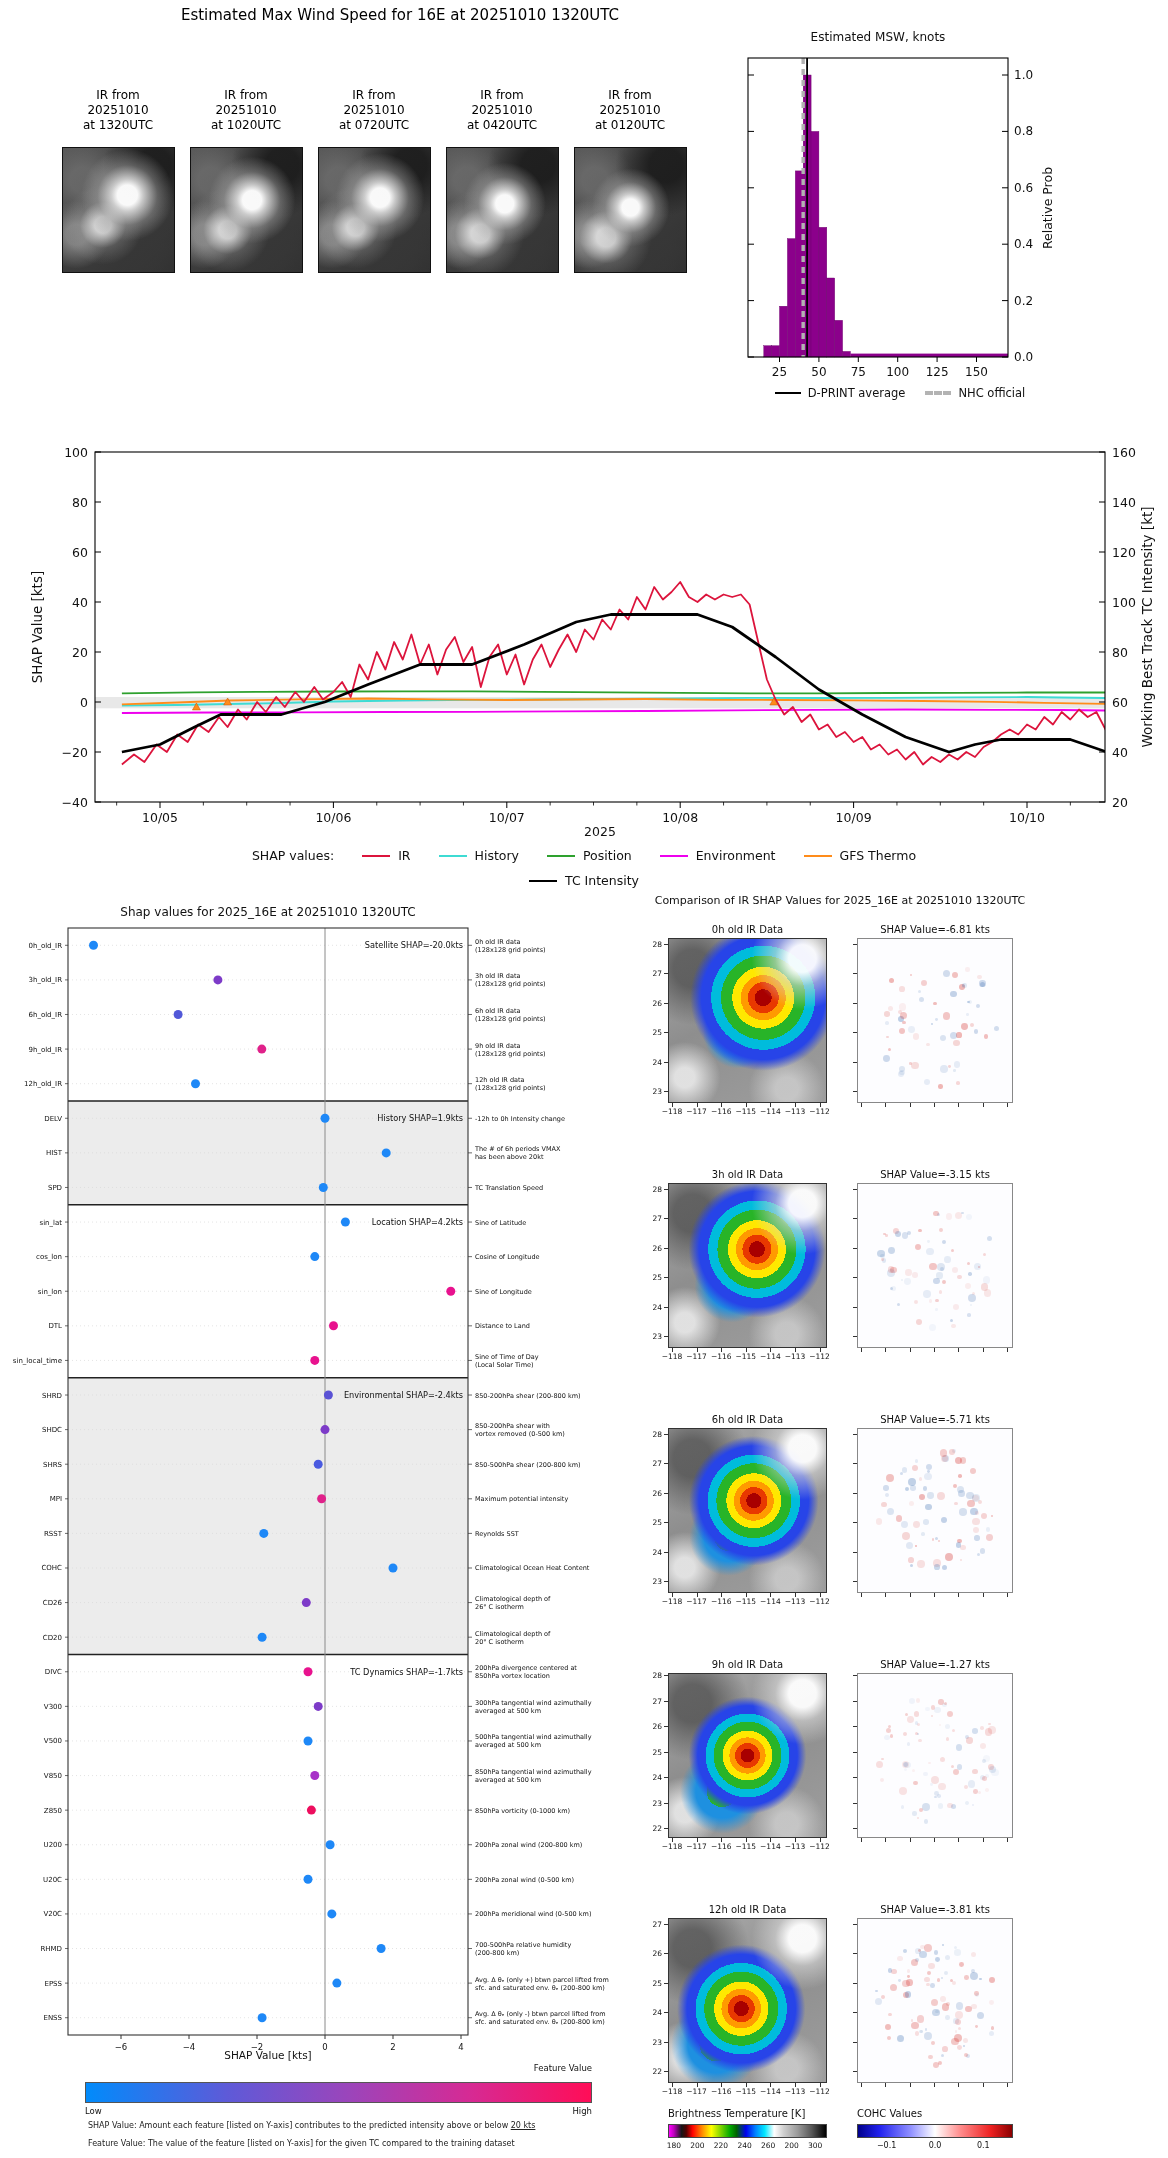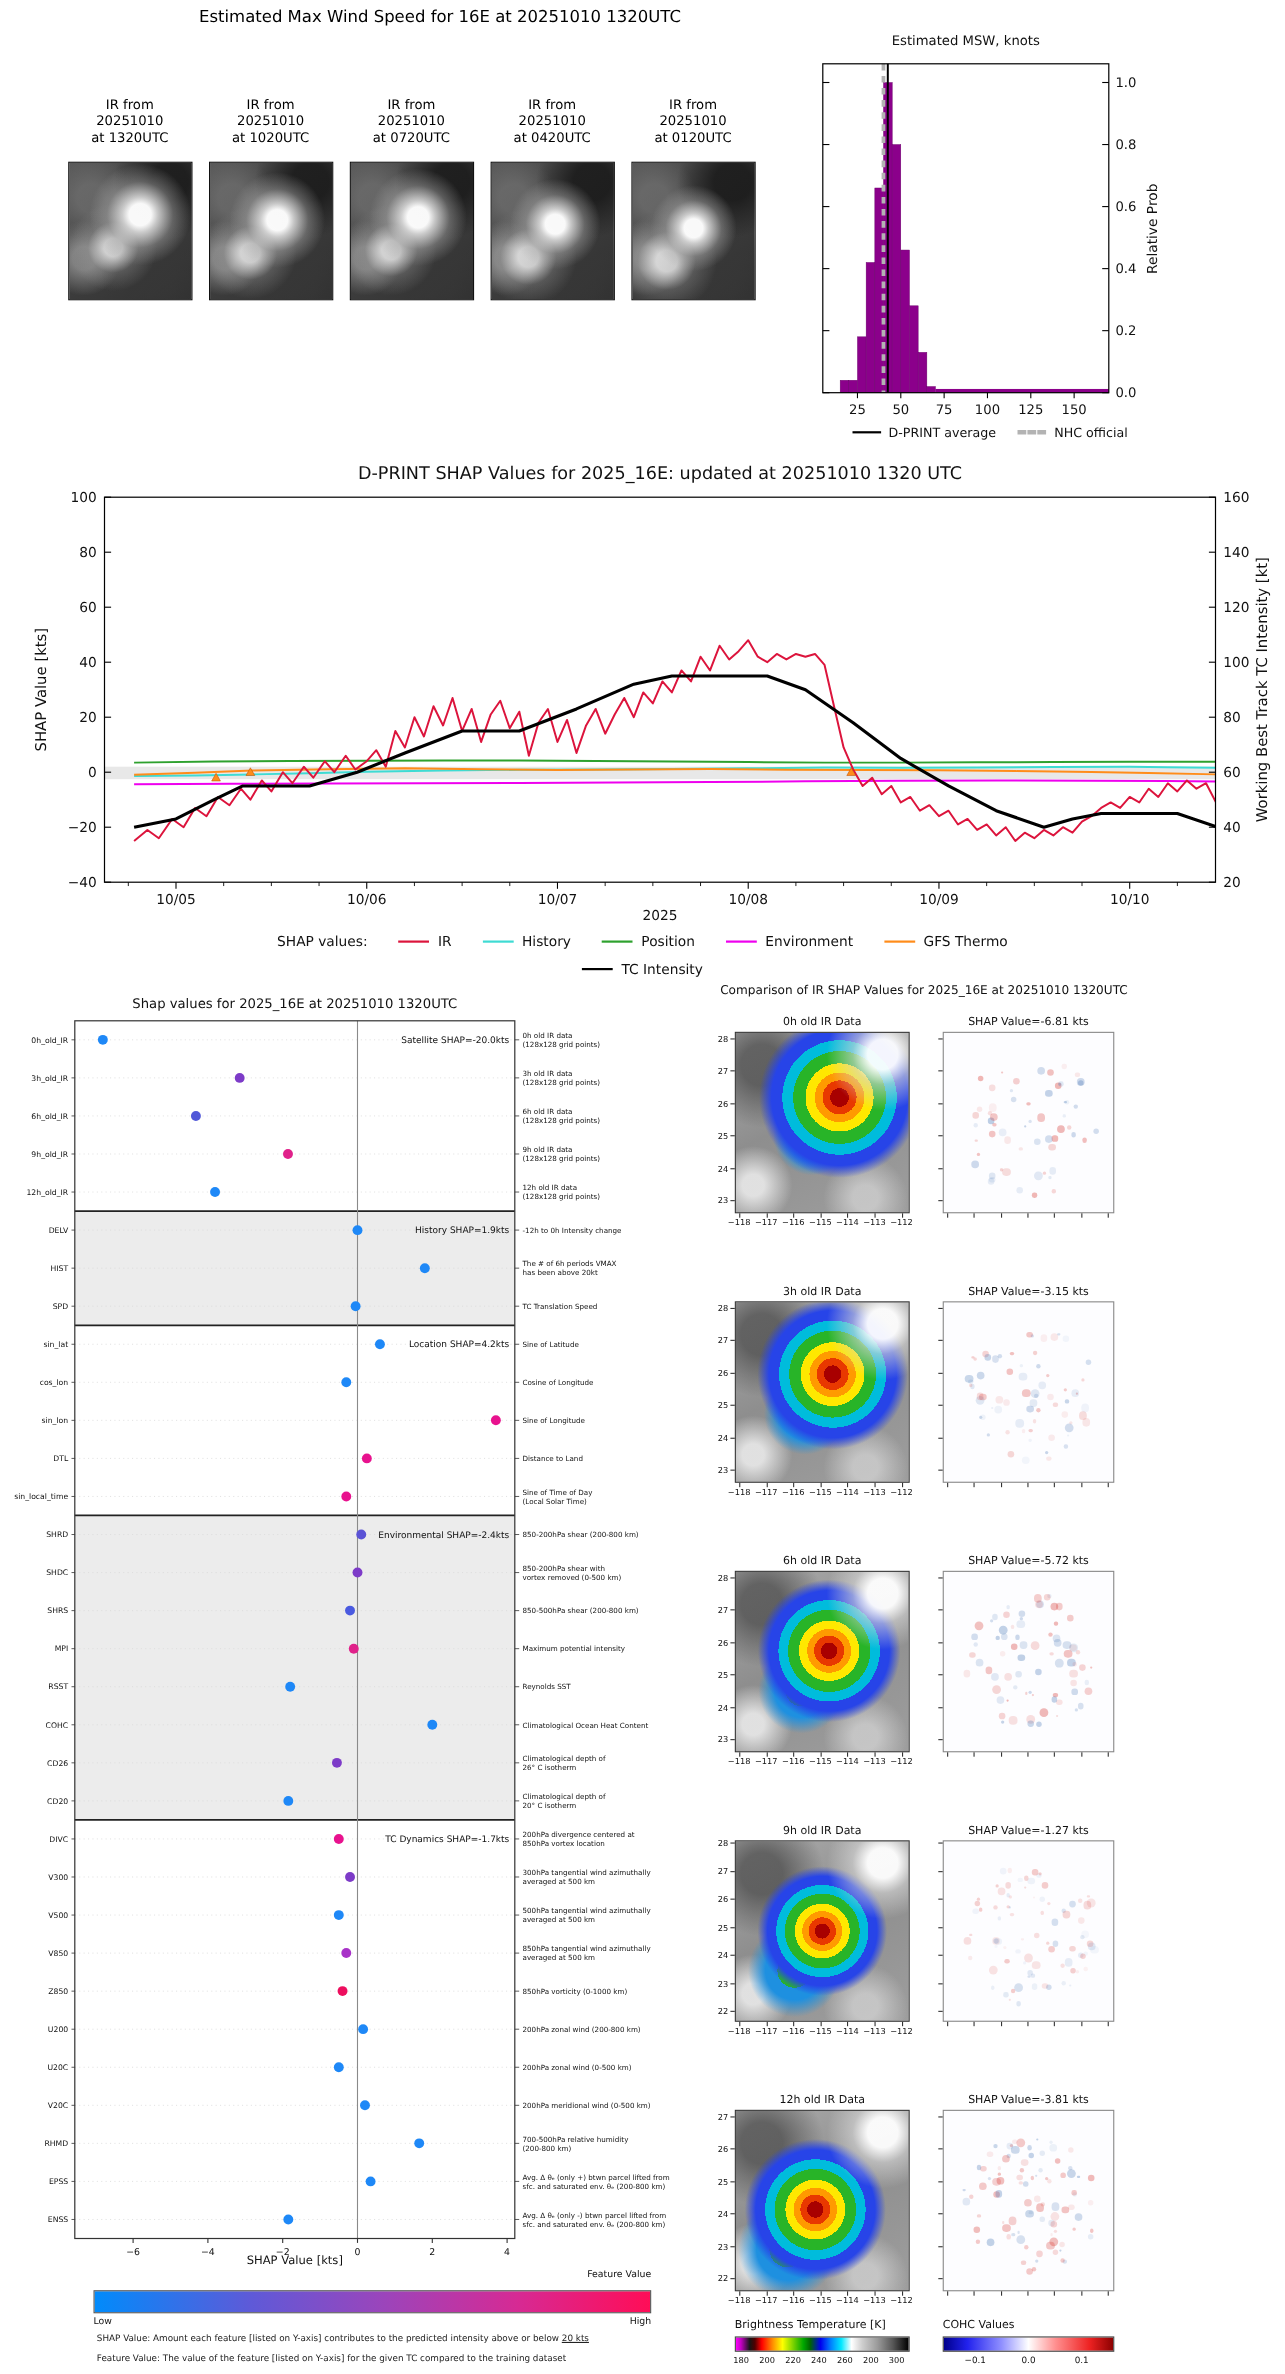--- a/index.html
+++ b/index.html
@@ -154,21 +154,20 @@
     <span class="item">
       <span class="sw-solid"></span>
       <span>D-PRINT average</span>
     </span>
     <span class="item">
       <span class="sw-dash"></span>
       <span>NHC official</span>
     </span>
   </div>
 
-  <div class="abs ts-title">D-PRINT SHAP Values for 2025_16E: updated at 20251010 1320 UTC</div>
   <svg id="ts-svg" style="left:0;top:412px;width:1168px;height:432px" viewBox="0 412 1168 432">
       <defs>
         <clipPath id="tsclip">
           <rect x="95" y="452" width="1010" height="350"></rect>
         </clipPath>
       </defs>
       <rect x="95" y="697" width="1010" height="11.3" fill="#dcdcdc" opacity="0.65"></rect>
       <polyline points="121.9,705.5 177.3,705.0 229.4,704.0 281.4,703.0 333.4,701.5 402.8,700.5 472.1,699.8 541.5,699.5 610.8,699.0 680.2,698.5 749.6,697.8 818.9,698.0 888.3,697.8 957.6,697.3 1027.0,697.0 1061.7,697.5 1106.8,698.0" fill="none" stroke="#3EDBD3" stroke-width="1.8" clip-path="url(#tsclip)" stroke-linejoin="round"></polyline>
       <polyline points="121.9,693.3 194.7,692.3 264.0,691.8 333.4,691.5 402.8,691.3 472.1,691.3 541.5,691.8 610.8,692.3 680.2,692.8 749.6,693.3 818.9,693.3 888.3,693.0 957.6,692.8 1027.0,692.5 1106.8,692.5" fill="none" stroke="#2EA12E" stroke-width="1.8" clip-path="url(#tsclip)" stroke-linejoin="round"></polyline>
       <polyline points="121.9,713.0 212.0,712.5 298.7,712.3 385.4,712.0 472.1,711.8 558.8,711.3 645.5,711.0 732.2,710.3 818.9,709.8 905.6,709.5 992.3,709.8 1061.7,710.0 1106.8,710.5" fill="none" stroke="#EE00EE" stroke-width="1.8" clip-path="url(#tsclip)" stroke-linejoin="round"></polyline>
@@ -717,21 +716,21 @@
       <div class="tickmark-v" style="position: absolute; left: 770.4px; top: 1348px;"></div>
       <div class="mtick" style="position: absolute; left: 757.4px; top: 1352px; width: 26px;">−114</div>
       <div class="tickmark-v" style="position: absolute; left: 958.2px; top: 1348px;"></div>
       <div class="tickmark-v" style="position: absolute; left: 795px; top: 1348px;"></div>
       <div class="mtick" style="position: absolute; left: 782px; top: 1352px; width: 26px;">−113</div>
       <div class="tickmark-v" style="position: absolute; left: 982.5px; top: 1348px;"></div>
       <div class="tickmark-v" style="position: absolute; left: 819.6px; top: 1348px;"></div>
       <div class="mtick" style="position: absolute; left: 806.6px; top: 1352px; width: 26px;">−112</div>
       <div class="tickmark-v" style="position: absolute; left: 1006.8px; top: 1348px;"></div>
       <div class="row-title" style="position: absolute; left: 668px; top: 1414px;">6h old IR Data</div>
-      <div class="row-title-s" style="position: absolute; left: 857px; top: 1414px;">SHAP Value=-5.72 kts</div>
+      <div class="row-title-s" style="position: absolute; left: 857px; top: 1414px;">SHAP Value=-5.71 kts</div>
       <div class="ir-map" style="position: absolute; left: 668px; top: 1428px; --cx: 54%; --cy: 44%; --cx2: 38%; --cy2: 66%;"></div>
       <div class="shap-map" style="position: absolute; left: 857px; top: 1428px;">
         <div style="position: absolute; left: 86.5%; top: 52.6%; width: 2px; height: 2px; border-radius: 50%; filter: blur(0.6px); background: rgba(214, 47, 39, 0.29);"></div>
         <div style="position: absolute; left: 42.2%; top: 35%; width: 4.5px; height: 4.5px; border-radius: 50%; filter: blur(0.6px); background: rgba(69, 117, 180, 0.27);"></div>
         <div style="position: absolute; left: 28.4%; top: 23.6%; width: 5.7px; height: 5.7px; border-radius: 50%; filter: blur(0.6px); background: rgba(69, 117, 180, 0.16);"></div>
         <div style="position: absolute; left: 28.4%; top: 63.3%; width: 8px; height: 8px; border-radius: 50%; filter: blur(0.6px); background: rgba(214, 47, 39, 0.19);"></div>
         <div style="position: absolute; left: 66.3%; top: 79.6%; width: 2.4px; height: 2.4px; border-radius: 50%; filter: blur(0.6px); background: rgba(214, 47, 39, 0.16);"></div>
         <div style="position: absolute; left: 28.1%; top: 56.5%; width: 6.8px; height: 6.8px; border-radius: 50%; filter: blur(0.6px); background: rgba(69, 117, 180, 0.15);"></div>
         <div style="position: absolute; left: 74%; top: 40.2%; width: 6.7px; height: 6.7px; border-radius: 50%; filter: blur(0.6px); background: rgba(214, 47, 39, 0.1);"></div>
         <div style="position: absolute; left: 45%; top: 25%; width: 2.9px; height: 2.9px; border-radius: 50%; filter: blur(0.6px); background: rgba(69, 117, 180, 0.26);"></div>

